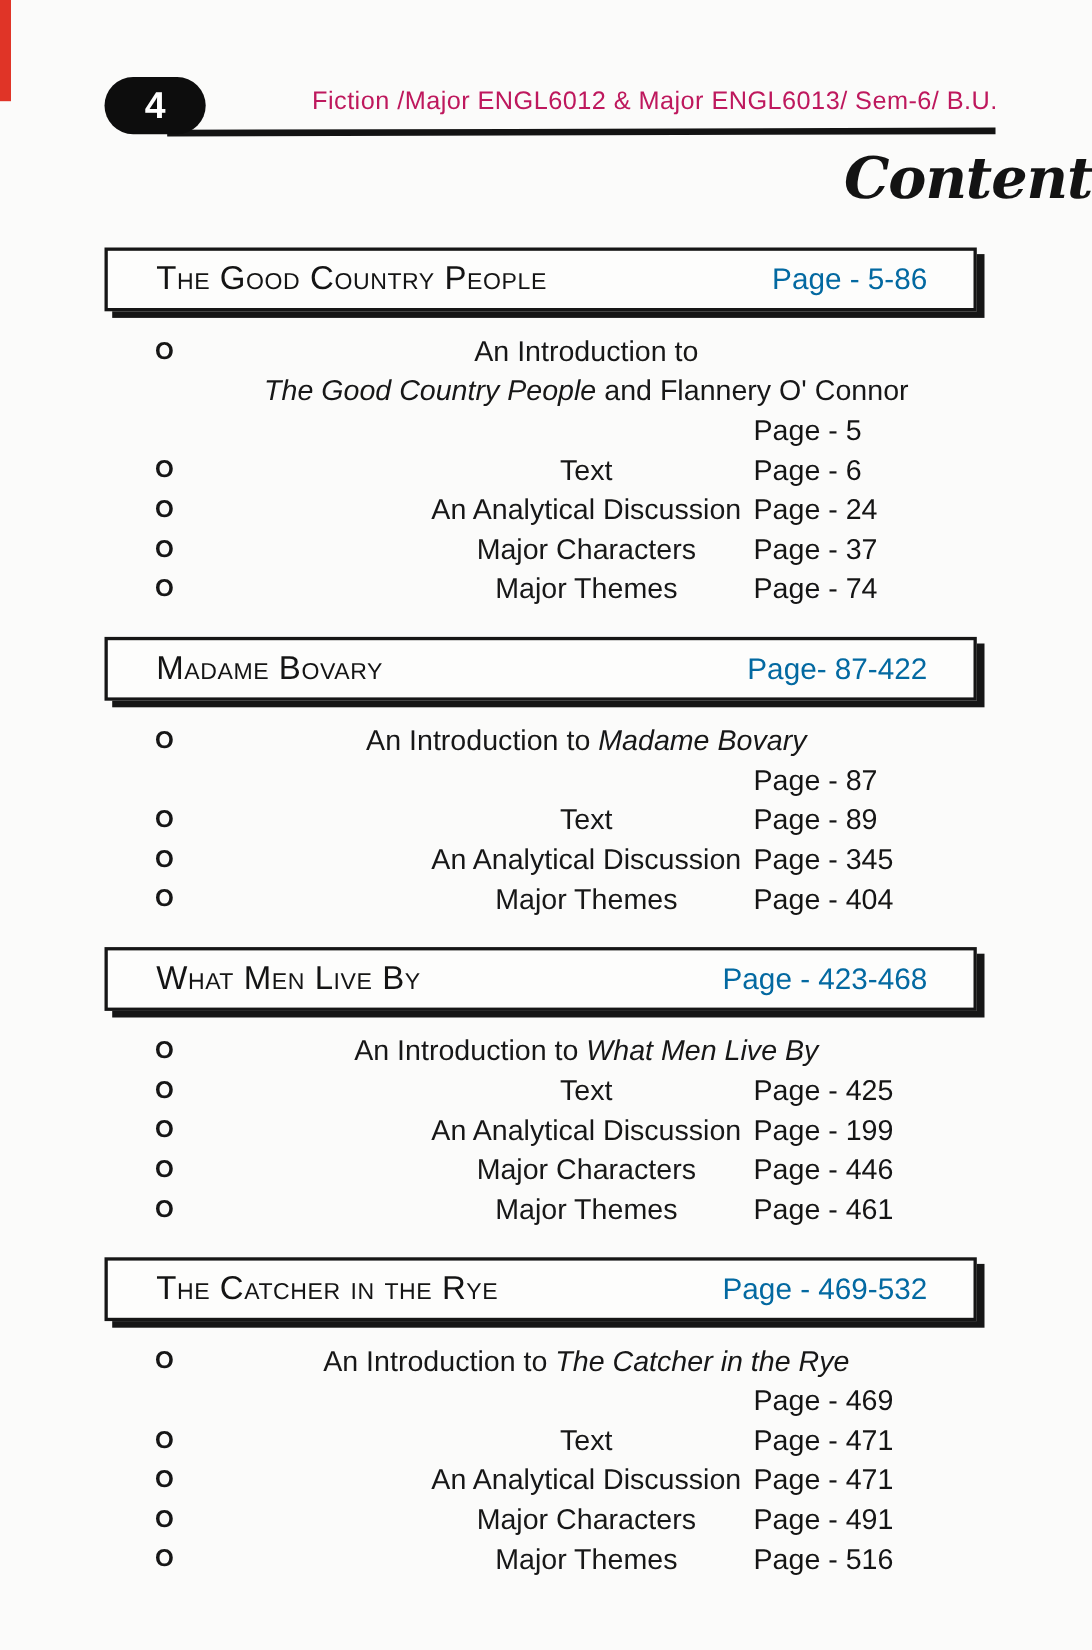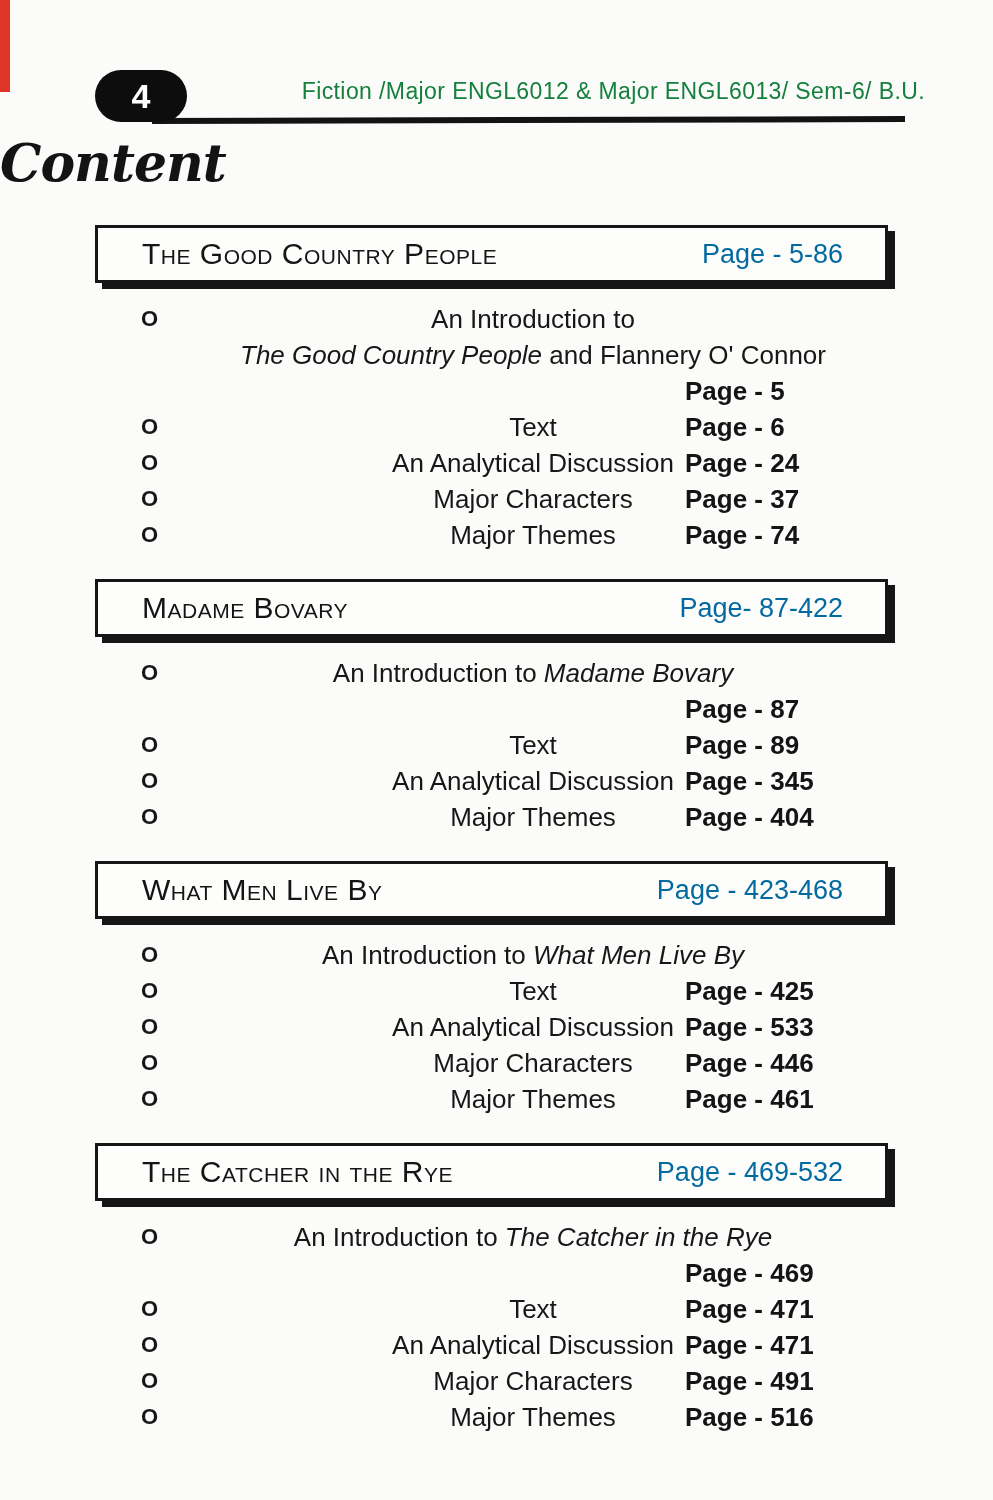--- a/index.html
+++ b/index.html
@@ -16,31 +16,31 @@
     background:#e03427;
   }
   
   .badge{
     position:absolute;left:95px;top:70px;width:92px;height:52px;
     background:#0d0d0d;border-radius:28px;
     display:flex;align-items:center;justify-content:center;
     color:#fff;font-size:34px;font-weight:700;z-index:2;
   }
   .course{
-    position:absolute;right:68px;top:78px;
-    font-size:23px;letter-spacing:.4px;color:#15803d;
+    position:absolute;right:86px;top:78px;
+    font-size:23px;letter-spacing:.4px;color:#be185d;
     white-space:nowrap;
   }
   .rule{
     position:absolute;left:152px;top:117px;width:753px;height:6px;
     background:#131313;transform:rotate(-.15deg);
   }
   .doc-title{
     position:absolute;left:0;right:0;top:132px;margin:0;
-    text-align:left;
+    text-align:right;
     font-family:"DejaVu Serif",serif;font-style:italic;font-weight:700;
     font-size:52px;letter-spacing:-1px;color:#131313;
   }
   
   .toc{position:absolute;left:95px;top:225px;width:793px;text-align:center;}
   .sec-box{
     box-sizing:border-box;height:58px;
     border:3px solid #161616;
     box-shadow:7px 6px 0 #161616;
     background:#fdfdfc;
@@ -54,21 +54,21 @@
   .items{margin:18px 0 26px 0;}
   .row{
     position:relative;height:36px;line-height:36px;
     font-size:26px;padding-left:83px;white-space:nowrap;
   }
   .bullet{
     position:absolute;left:46px;top:0;
     font-size:22px;font-weight:700;color:#161616;
   }
   .it{font-style:italic;}
-  .page-col{position:absolute;left:590px;top:0;color:#141414;font-weight:bold;}
+  .page-col{position:absolute;left:590px;top:0;color:#141414;}
 </style>
 </head>
 <body>
 
 <div class="page">
   <div class="red-strip"></div>
 
   <div>
     <div class="badge">
       <span>4</span>
@@ -109,21 +109,21 @@
         </div>
       </section>
       <section class="toc-section">
         <div class="sec-box">
           <span class="sec-title">What Men Live By</span>
           <span class="sec-pages">Page - 423-468</span>
         </div>
         <div class="items">
           <div class="row"><span class="bullet">O</span><span class="line-text"><span>An Introduction to </span><span class="it">What Men Live By</span></span></div>
           <div class="row"><span class="bullet">O</span><span class="line-text"><span>Text</span></span><span class="page-col">Page - 425</span></div>
-          <div class="row"><span class="bullet">O</span><span class="line-text"><span>An Analytical Discussion</span></span><span class="page-col">Page - 533</span></div>
+          <div class="row"><span class="bullet">O</span><span class="line-text"><span>An Analytical Discussion</span></span><span class="page-col">Page - 199</span></div>
           <div class="row"><span class="bullet">O</span><span class="line-text"><span>Major Characters</span></span><span class="page-col">Page - 446</span></div>
           <div class="row"><span class="bullet">O</span><span class="line-text"><span>Major Themes</span></span><span class="page-col">Page - 461</span></div>
         </div>
       </section>
       <section class="toc-section">
         <div class="sec-box">
           <span class="sec-title">The Catcher in the Rye</span>
           <span class="sec-pages">Page - 469-532</span>
         </div>
         <div class="items">

